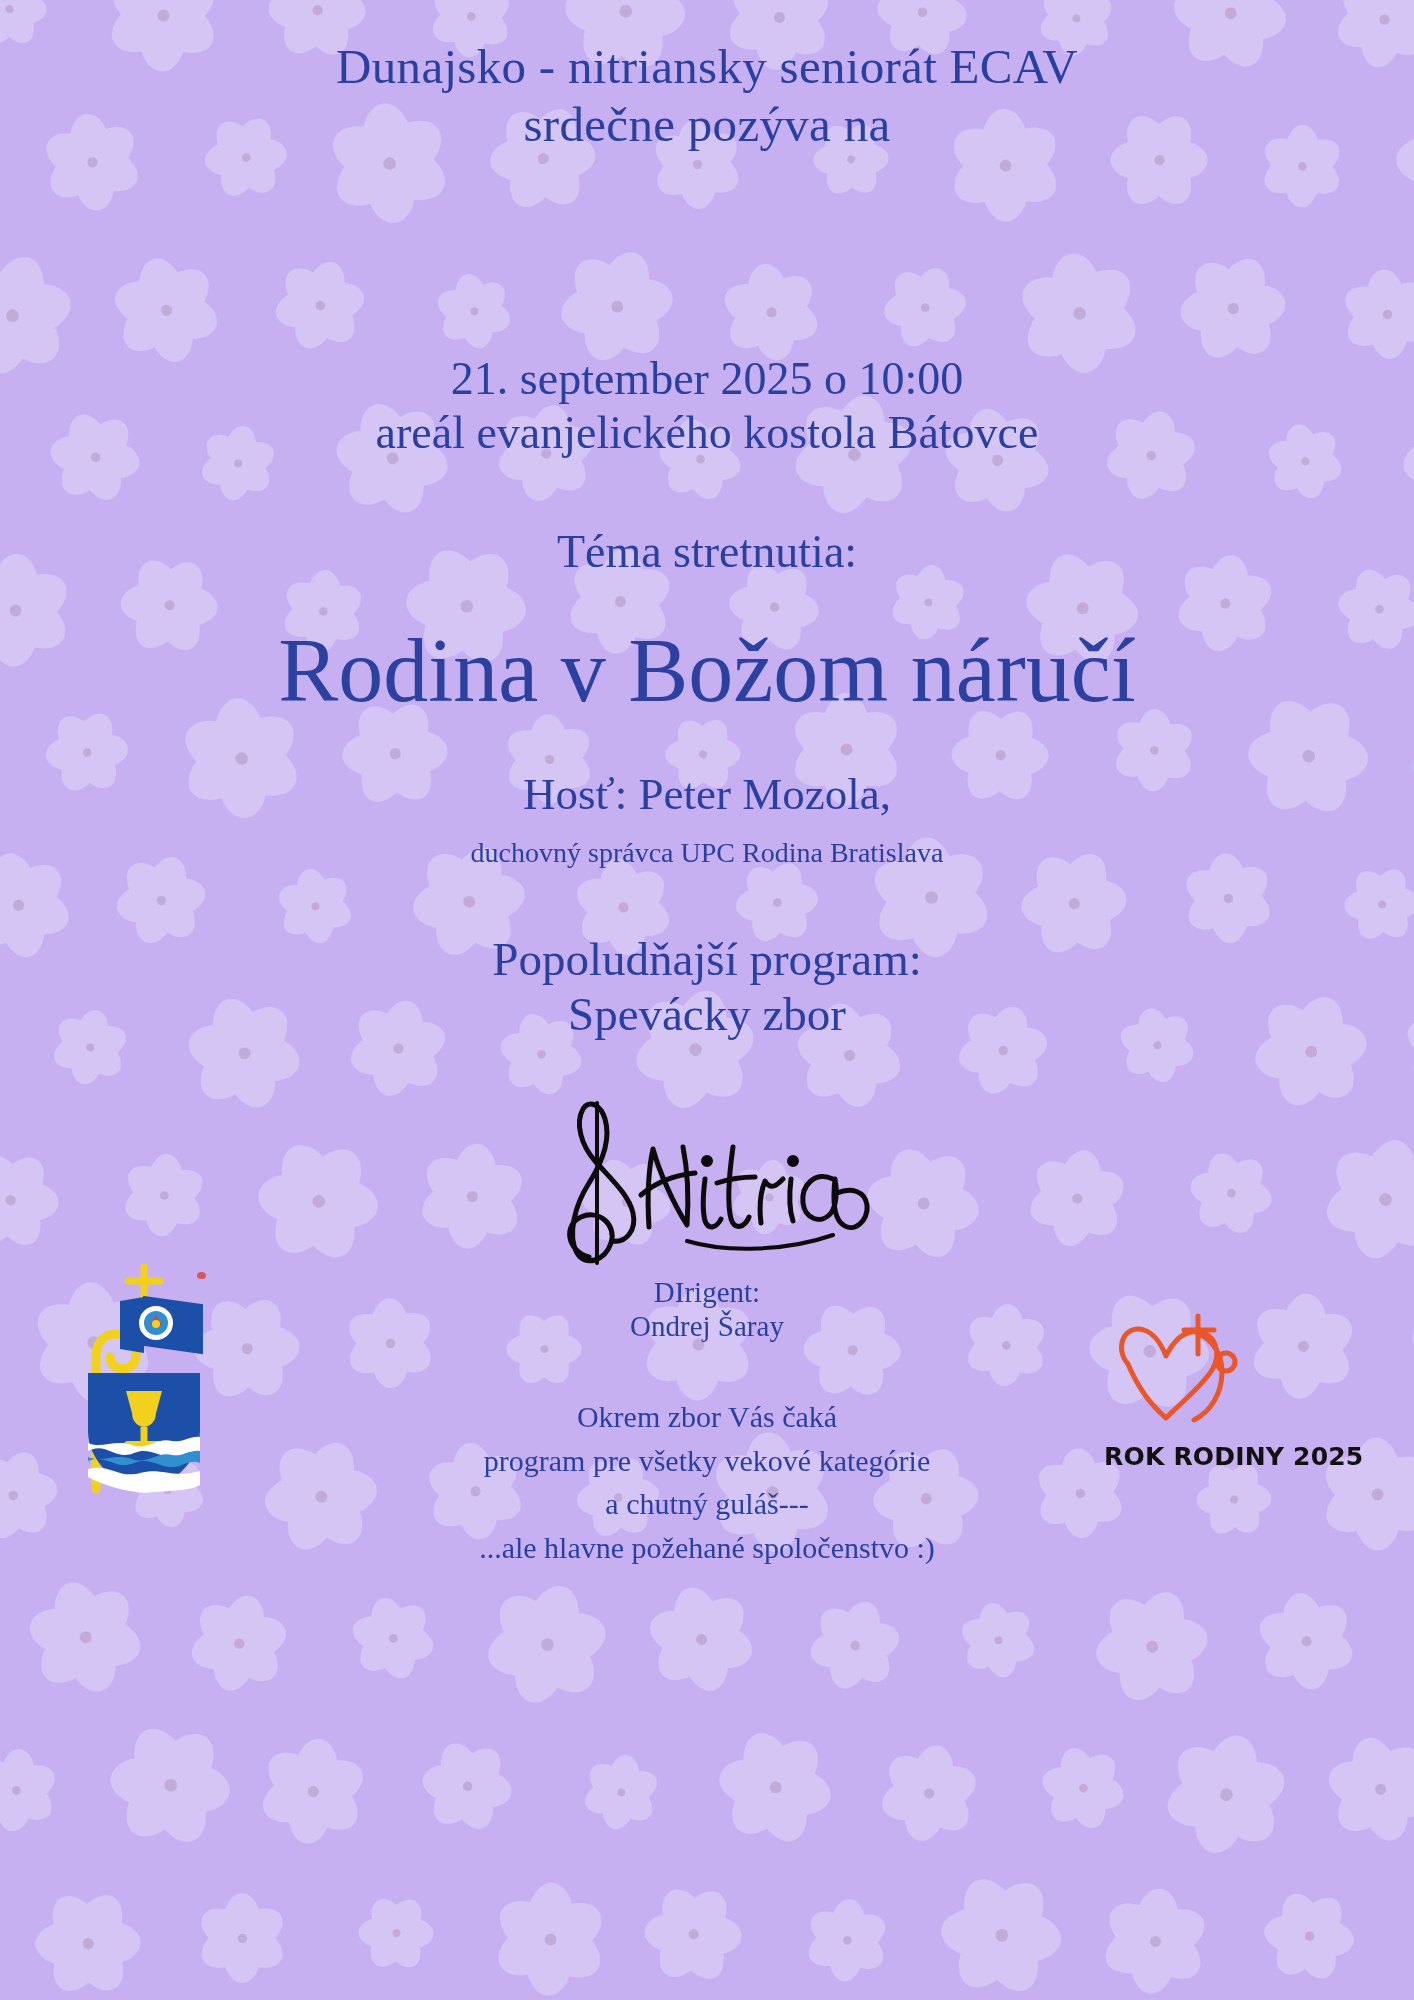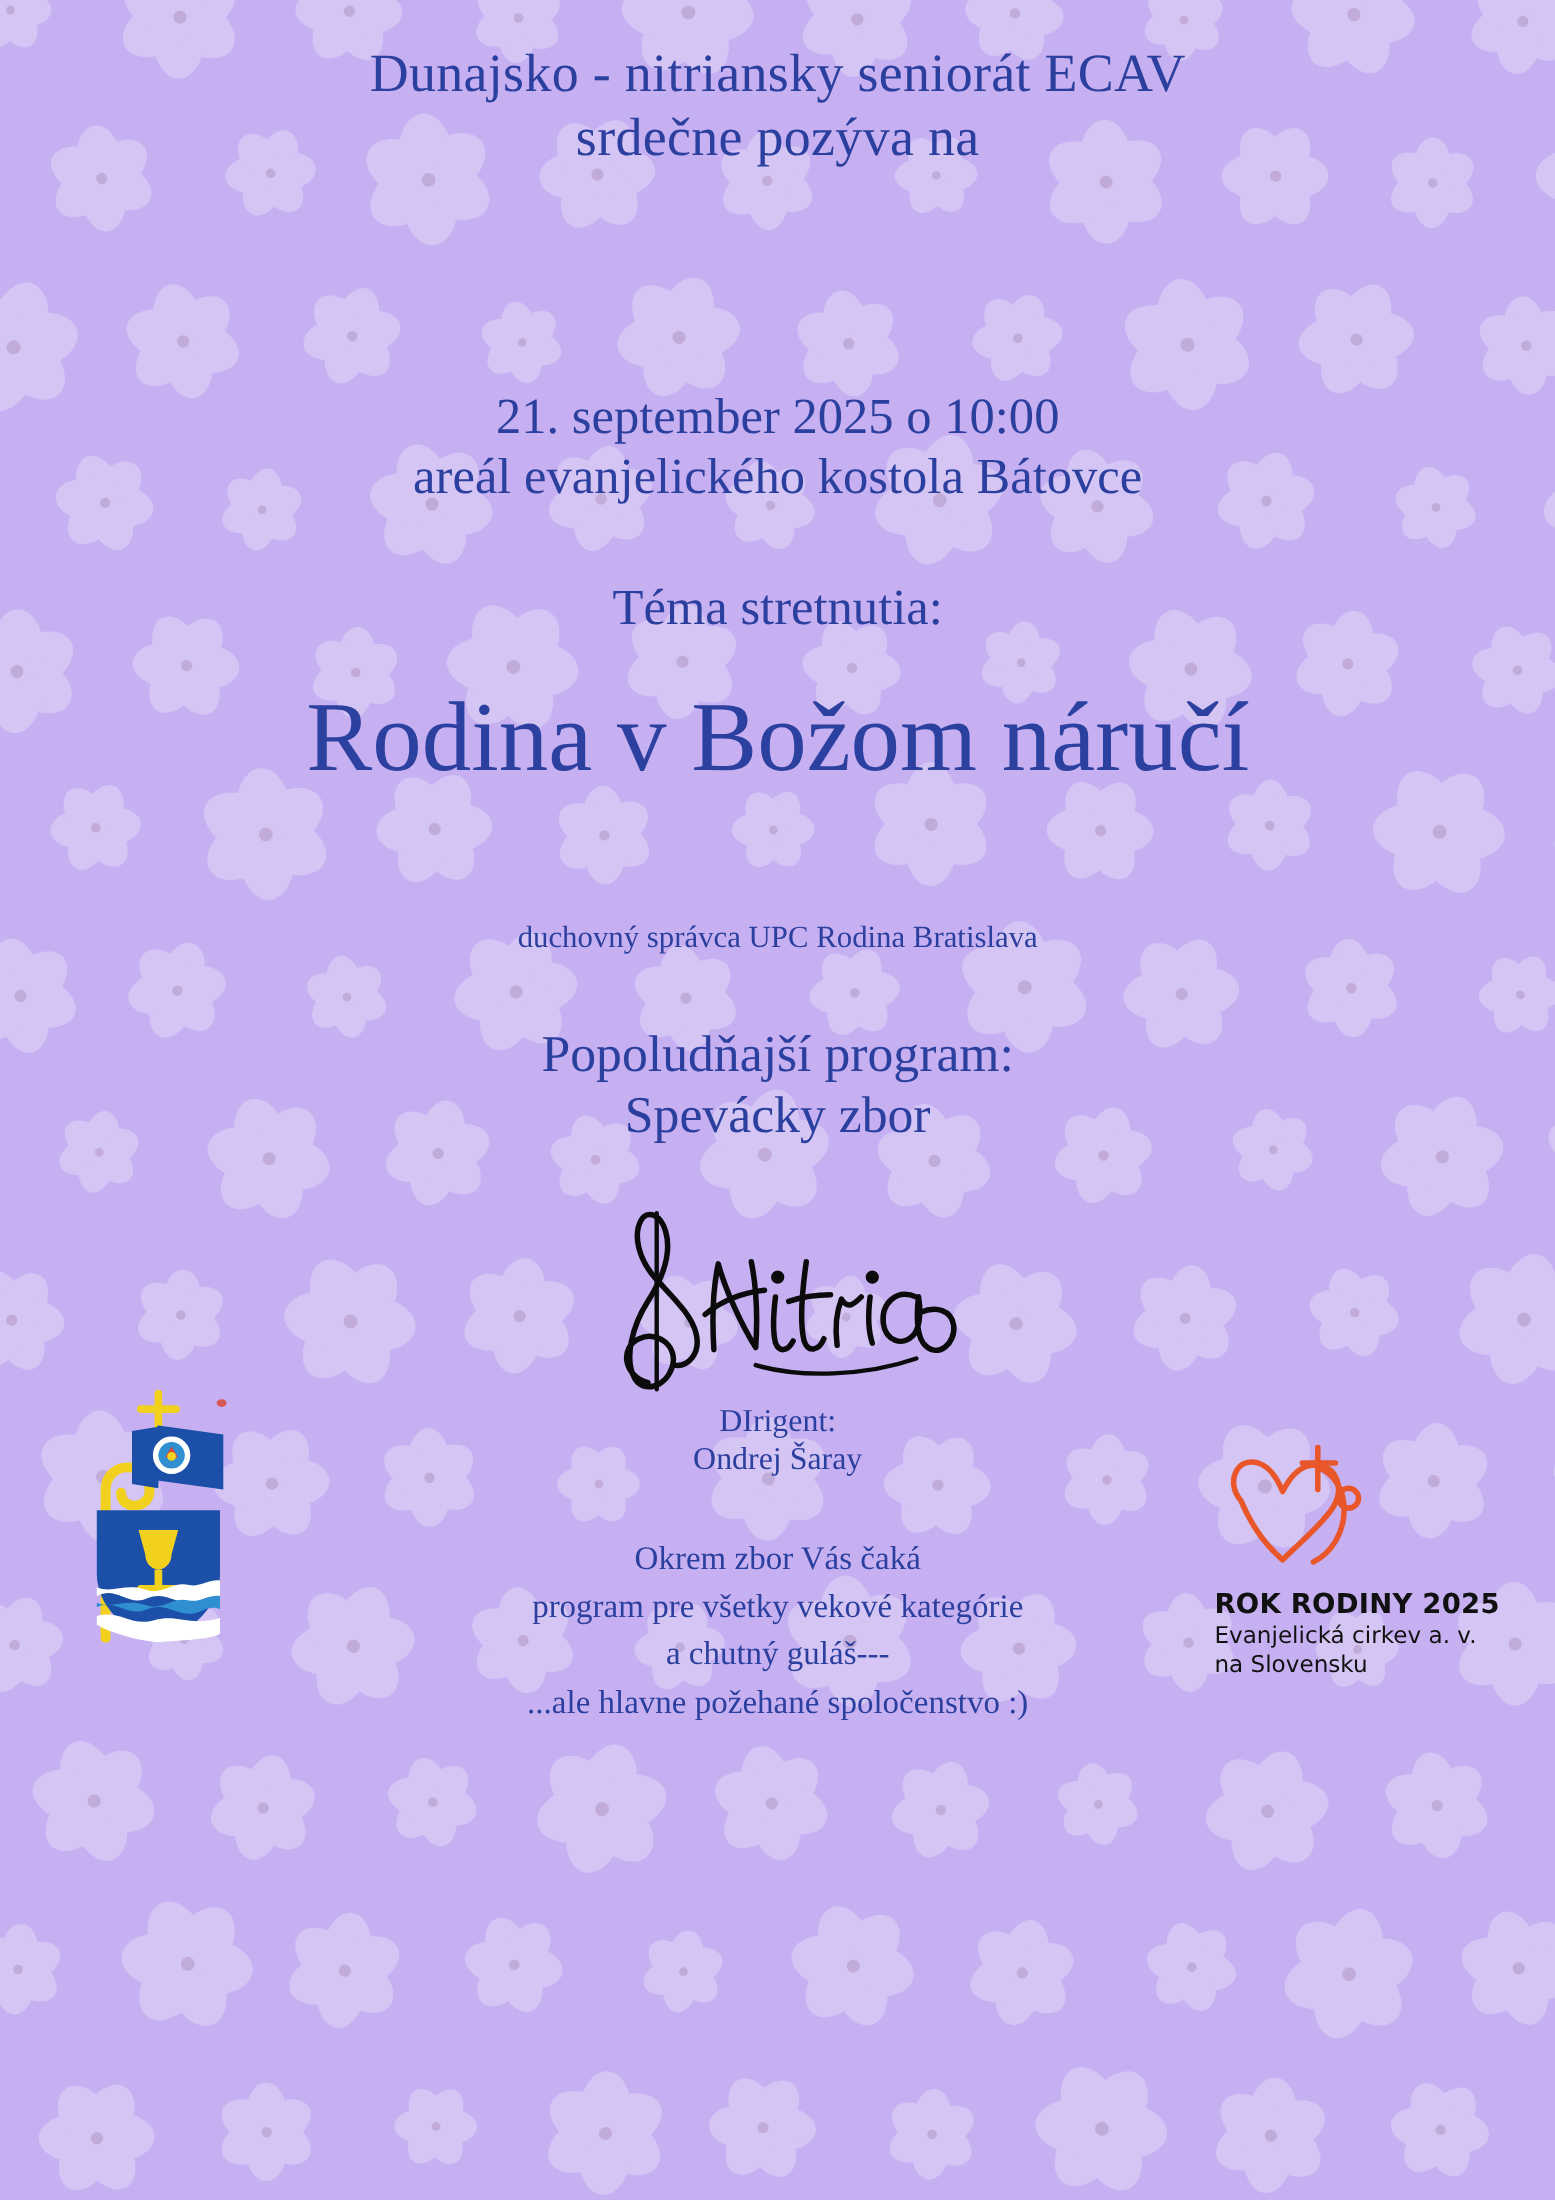--- a/index.html
+++ b/index.html
@@ -1412,20 +1412,21 @@
 srdečne pozýva na</div>
 
 
   <div class="txt datetime">21. september 2025 o 10:00
 areál evanjelického kostola Bátovce</div>
 
   <div class="txt theme-label">Téma stretnutia:</div>
 
   <div class="txt theme-main">Rodina v Božom náručí</div>
 
+  <div class="txt guest">Hosť: Peter Mozola,</div>
   <div class="txt guest-sub">duchovný správca UPC Rodina Bratislava</div>
 
   <div class="txt program-label">Popoludňajší program:
 Spevácky zbor</div>
 
   <svg id="choir-logo" viewBox="0 0 340 200" xmlns="http://www.w3.org/2000/svg">
     <g fill="none" stroke="#0b0b0b" stroke-width="5" stroke-linecap="round" stroke-linejoin="round">
 
       <path d="M52 182 C30 176 26 150 44 142 C62 134 80 150 74 168 C68 186 48 192 40 178 C30 160 38 130 52 108 C66 86 74 64 68 44 C64 30 52 24 46 34 C38 48 44 70 58 86 C74 104 92 120 96 138 C100 156 88 168 76 166"></path>
       <path d="M60 28 L60 188" stroke-width="4"></path>
@@ -1488,22 +1489,20 @@
         <path d="M30 56 C16 40 26 16 46 22 C58 26 64 38 68 48 C74 36 84 22 100 24 C118 26 124 46 114 62 C104 78 84 94 68 110 C54 98 40 80 30 56 Z"></path>
 
         <path d="M100 8 L100 46"></path>
         <path d="M86 22 L116 22"></path>
 
         <path d="M96 112 C112 104 124 86 124 64 C124 44 112 30 100 26"></path>
         <circle cx="128" cy="54" r="9"></circle>
       </g>
     </svg>
     <div class="fl-title">ROK RODINY 2025</div>
-    <div class="fl-sub">Evanjelická cirkev a. v.
-na Slovensku</div>
   </div>
 
   <div class="txt closing">Okrem zbor Vás čaká
 program pre všetky vekové kategórie
 a chutný guláš---
 ...ale hlavne požehané spoločenstvo :)</div>
 
 </div>
 
 </body></html>

